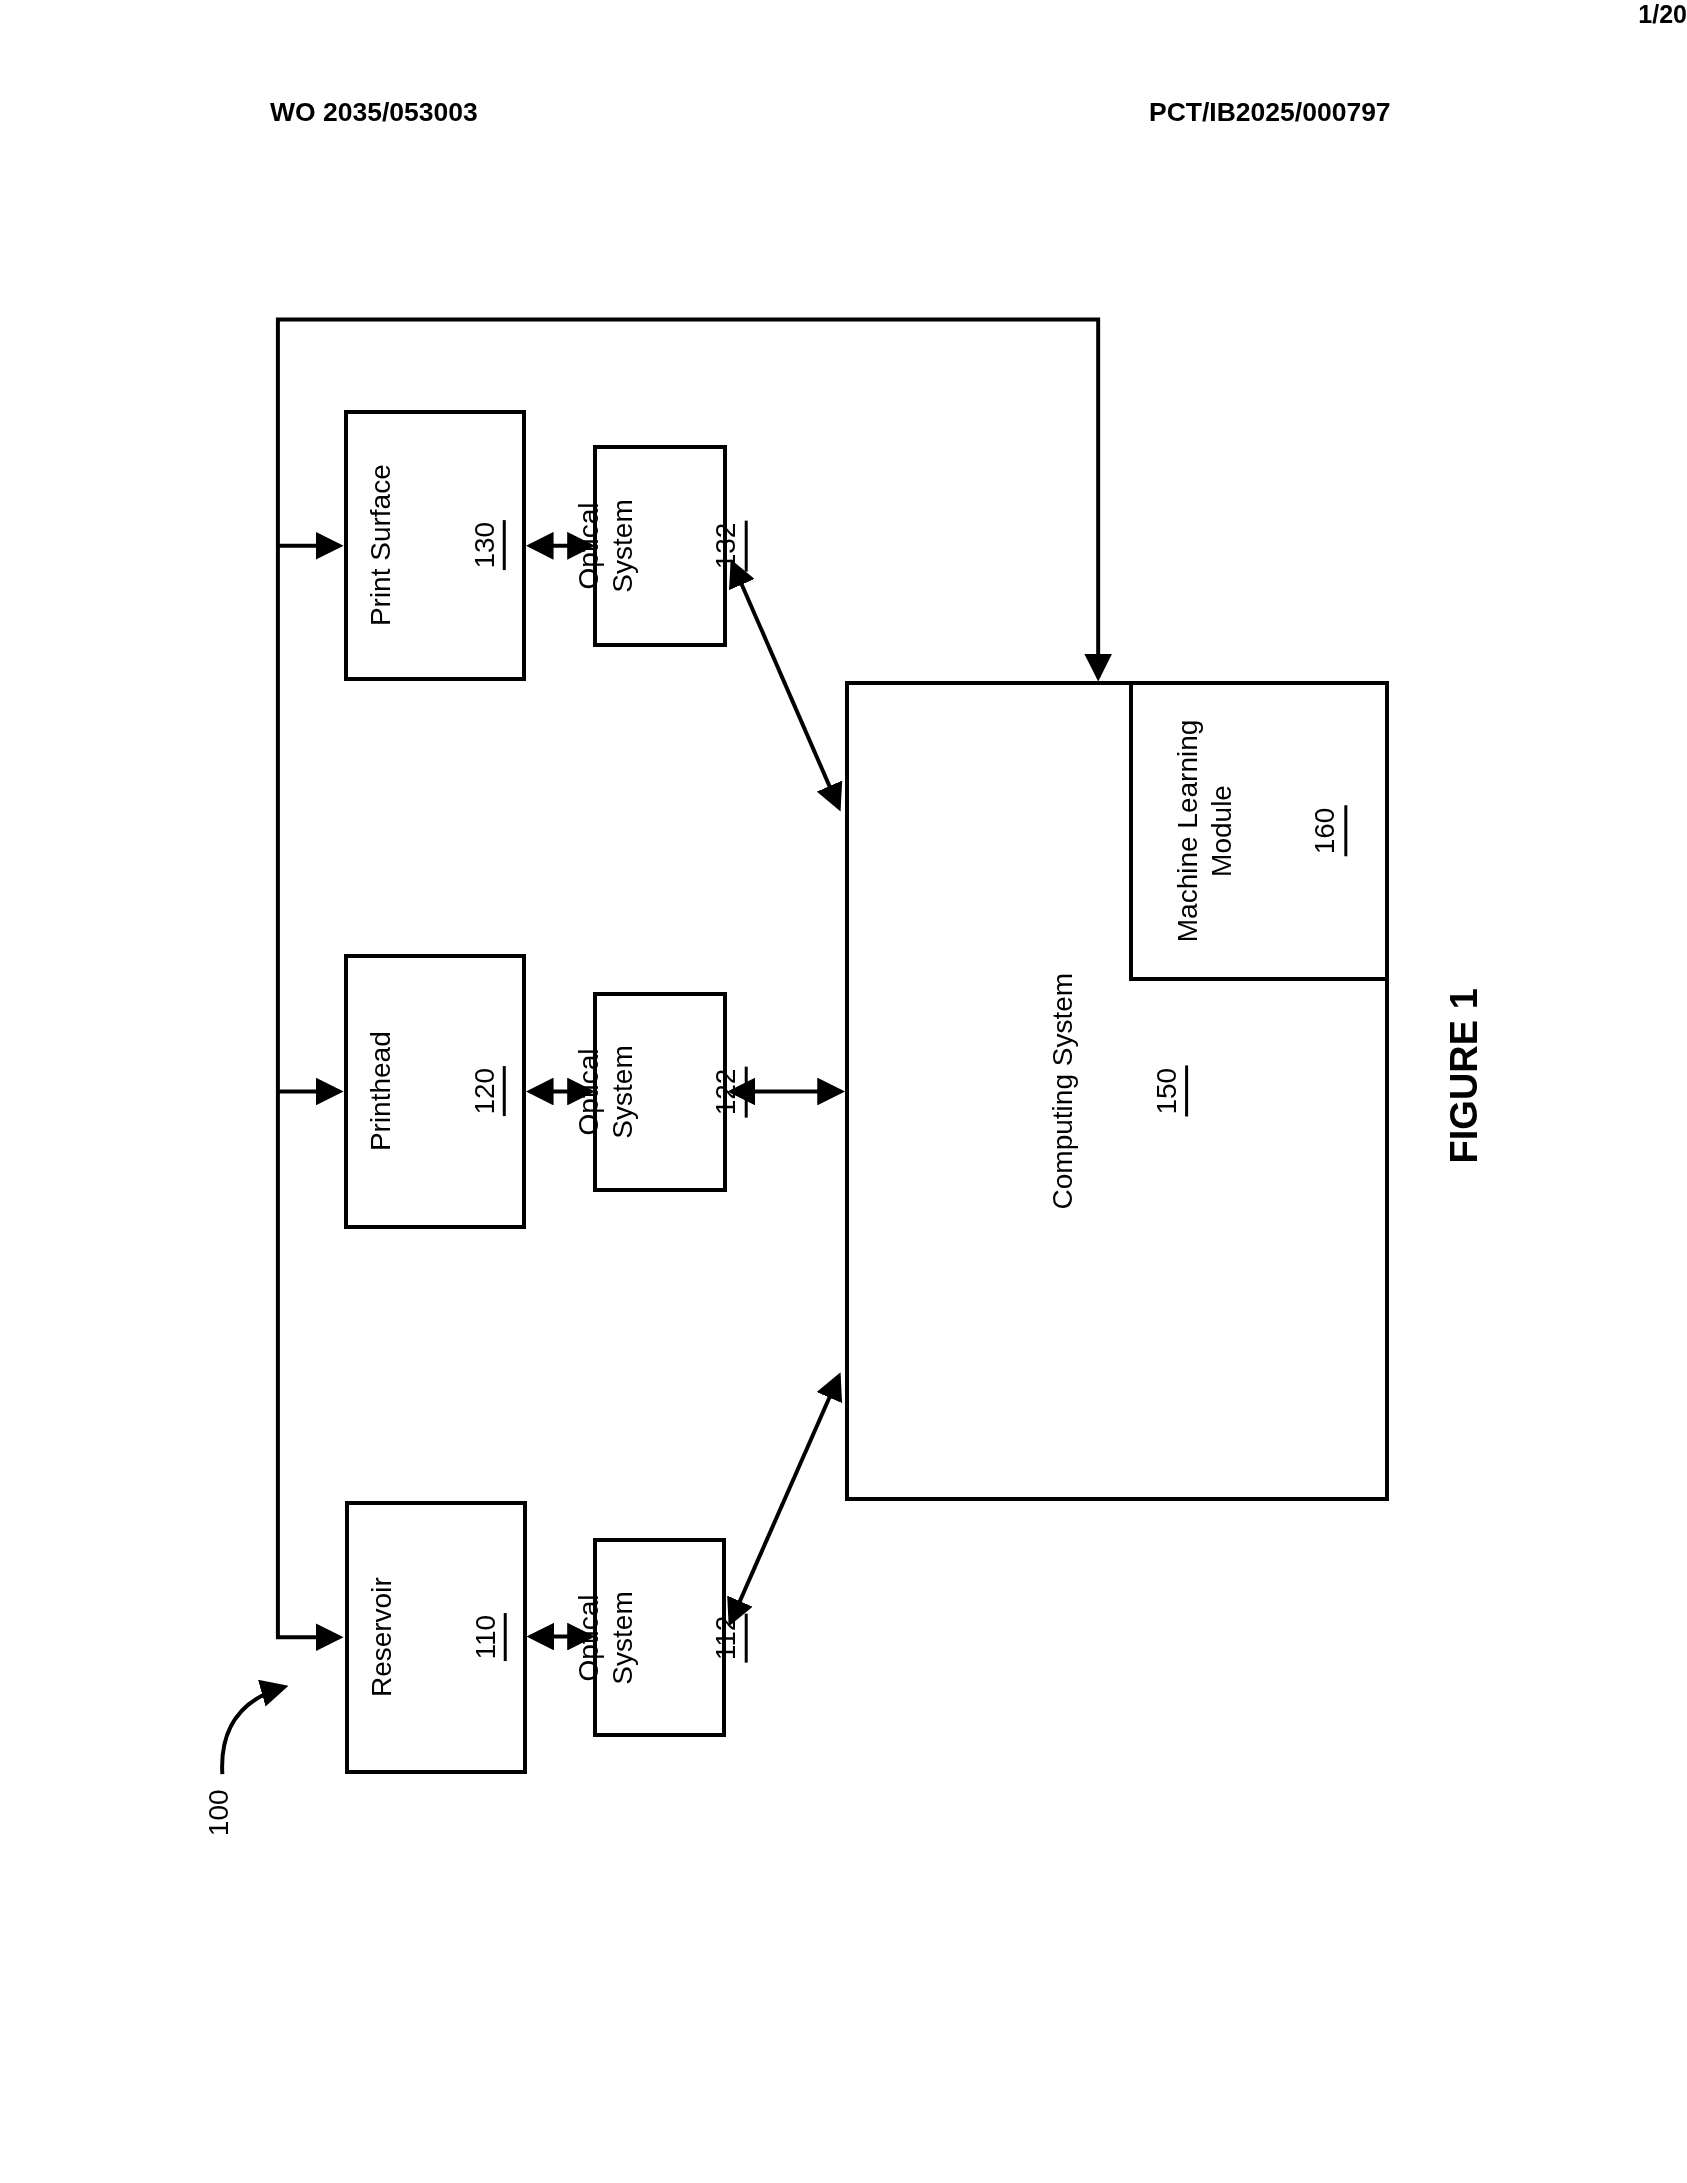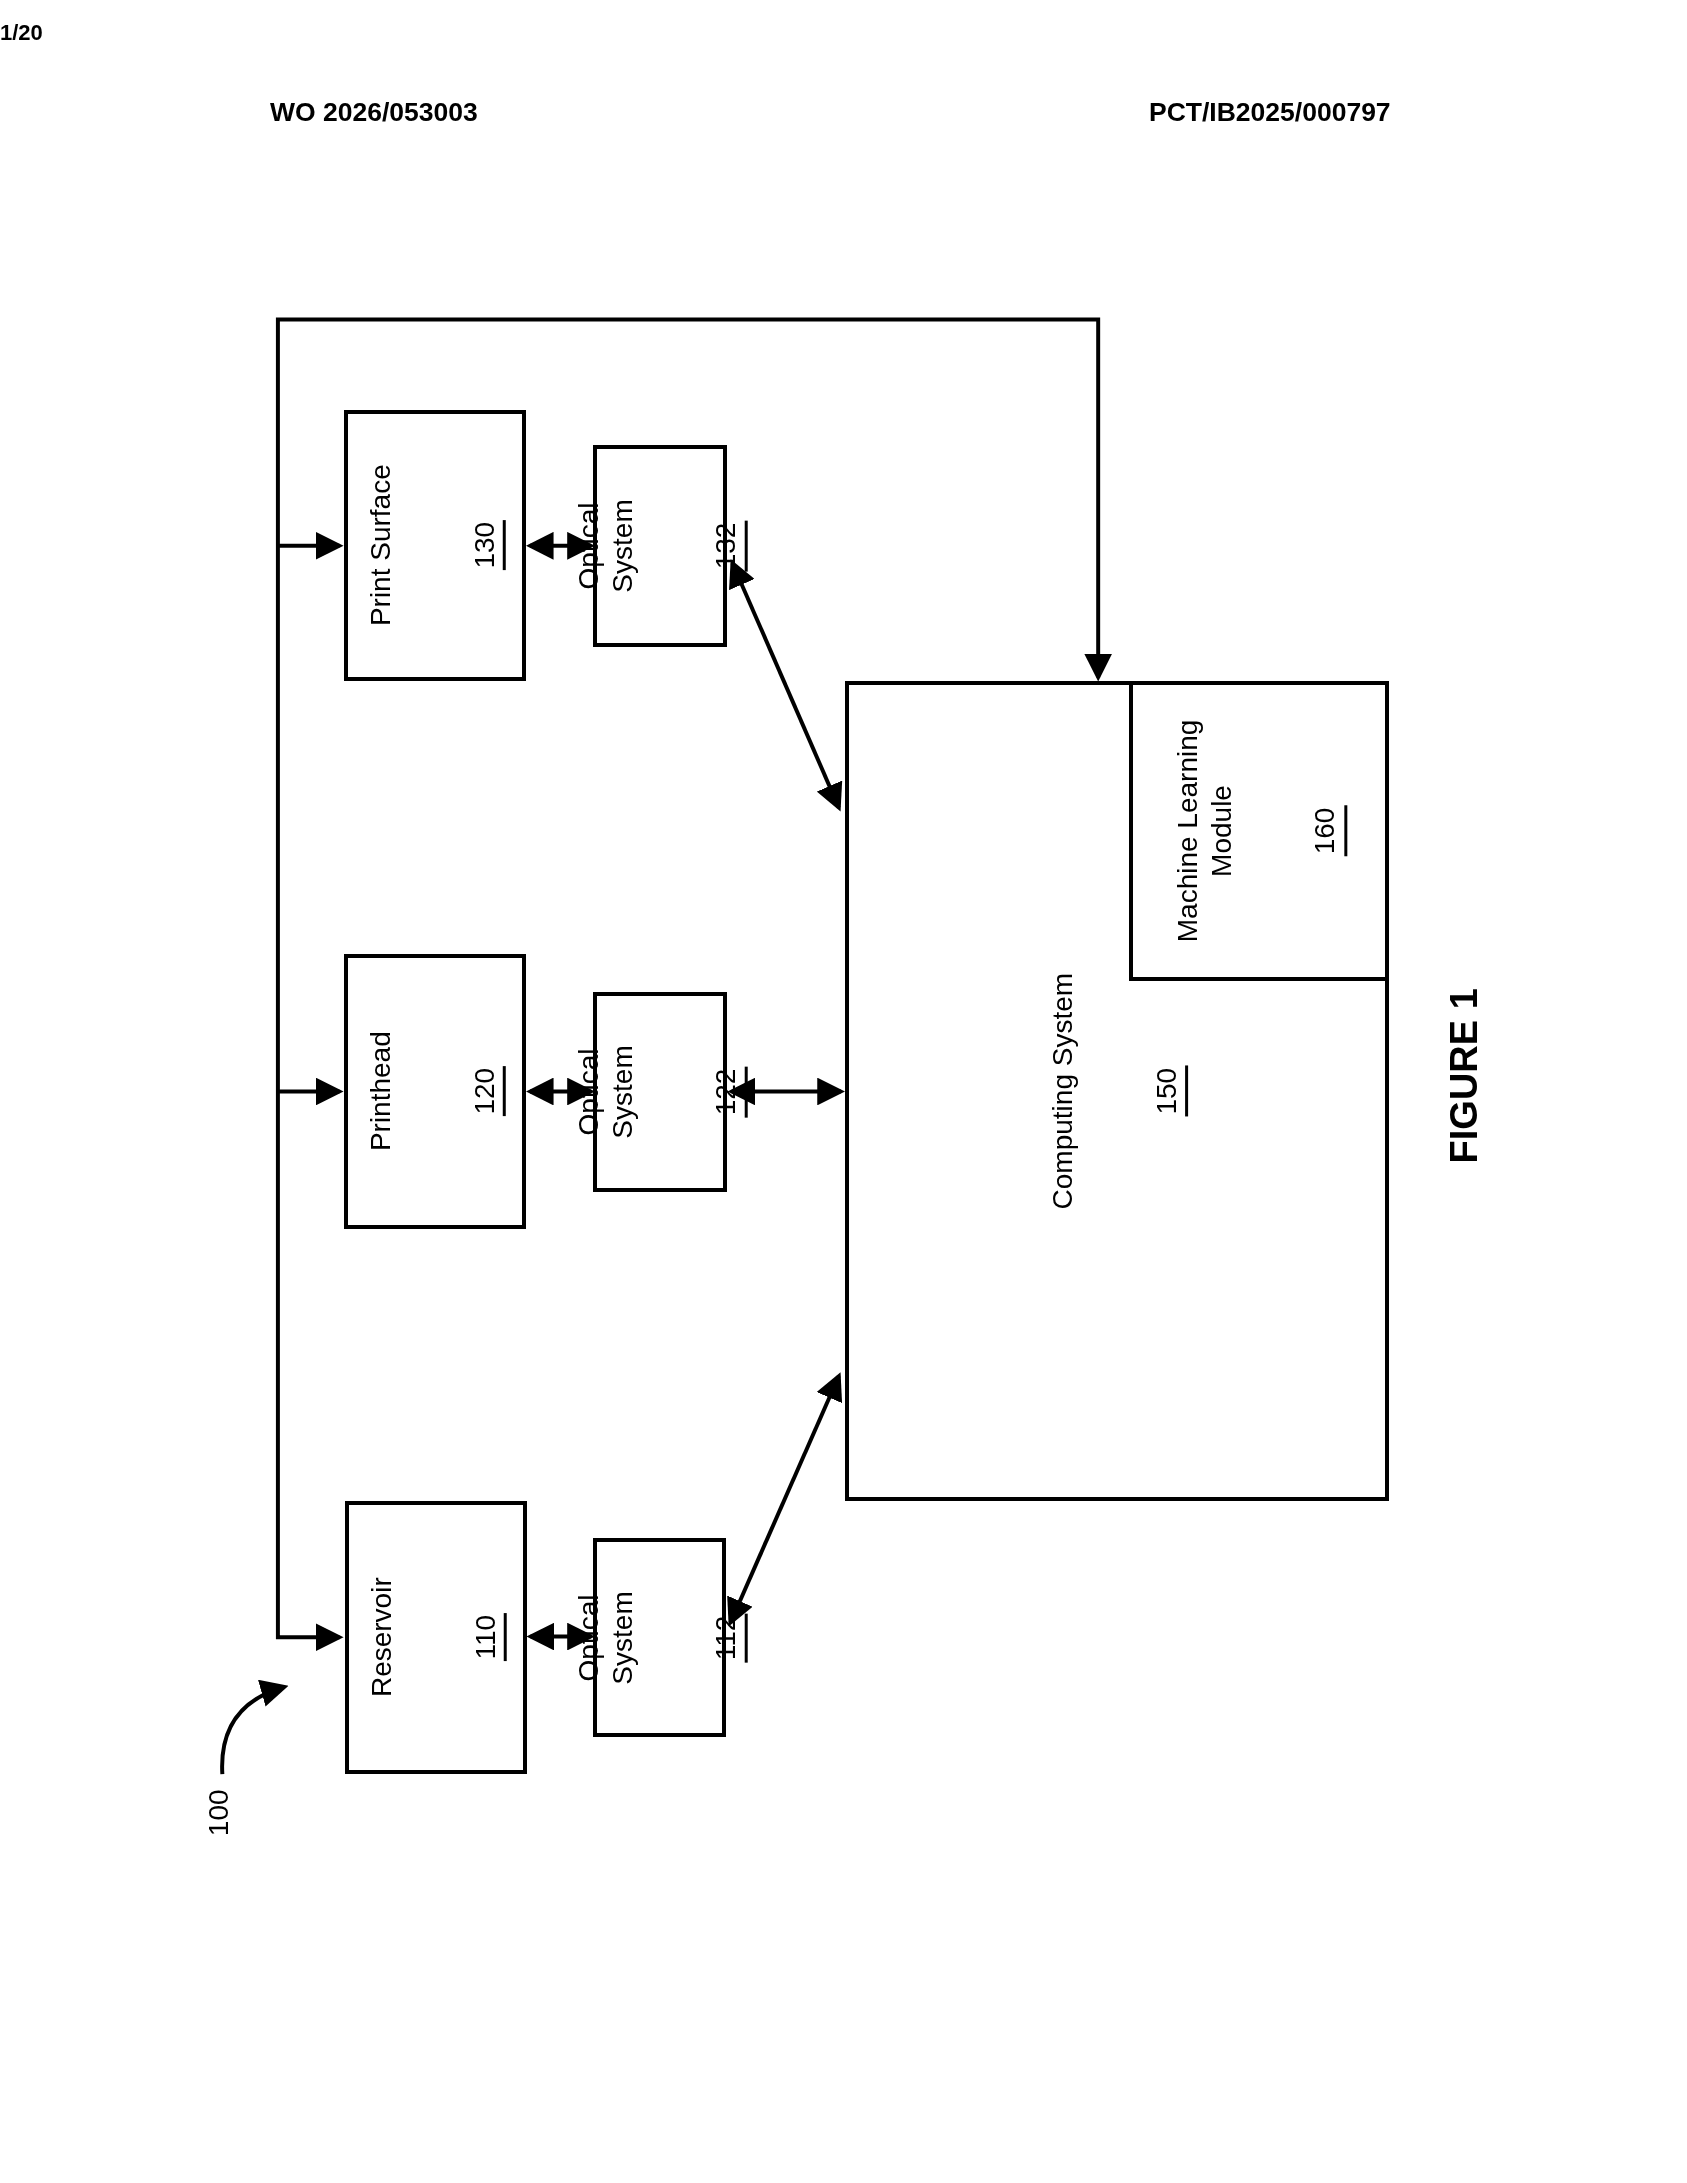--- a/index.html
+++ b/index.html
@@ -13,24 +13,23 @@
   }
   .hdr{
     position:absolute;
     font-size:26.5px;
     font-weight:bold;
     white-space:nowrap;
   }
   .pagenum{
     position:absolute;
     left:0;top:3078;width:1687px;
-    text-align:left;
-    font-size:22px;
+    text-align:right;
+    font-size:25px;
     font-weight:bold;
-    margin-top:20px;
   }
   svg.wires{position:absolute;left:0;top:0;}
   .box{
     position:absolute;
     box-sizing:border-box;
     background:#ffffff;
     border:4.6px solid #000;
     display:flex;
     align-items:center;
     justify-content:center;
@@ -55,21 +54,21 @@
     justify-content:center;
   }
   .vlabel .rot{font-size:28px;}
   .vlabel.figure .rot{font-size:38px;font-weight:bold;}
 </style>
 </head>
 <body>
 
 <div class="page">
 
-  <div class="hdr" style="left:270px;top:97px;">WO 2026/053003</div>
+  <div class="hdr" style="left:270px;top:97px;">WO 2035/053003</div>
   <div class="hdr" style="left:1149px;top:97px;">PCT/IB2025/000797</div>
 
   <svg class="wires" width="1687" height="2183" viewBox="0 0 2550 3300">
     <defs>
       <marker id="ah" viewBox="0 0 10 10" refX="8.5" refY="5" markerWidth="7" markerHeight="7" orient="auto-start-reverse">
         <polygon points="0,0 10,5 0,10" fill="#000"></polygon>
       </marker>
     </defs>
     <g stroke="#000000" stroke-width="6" fill="none">
 

